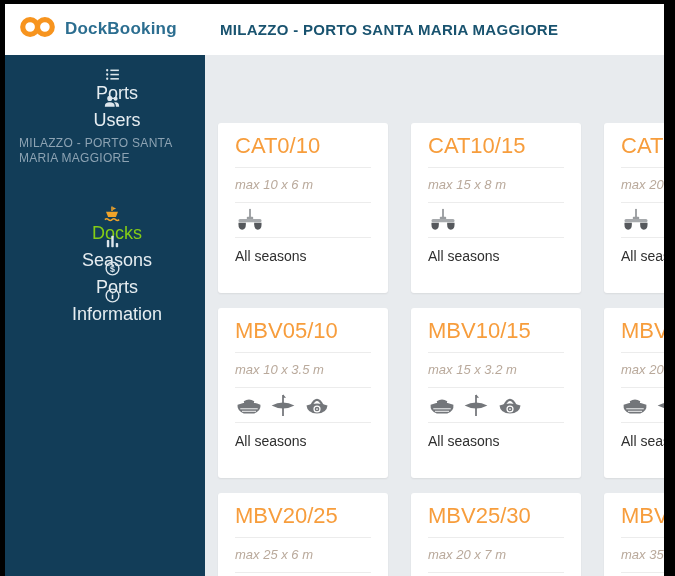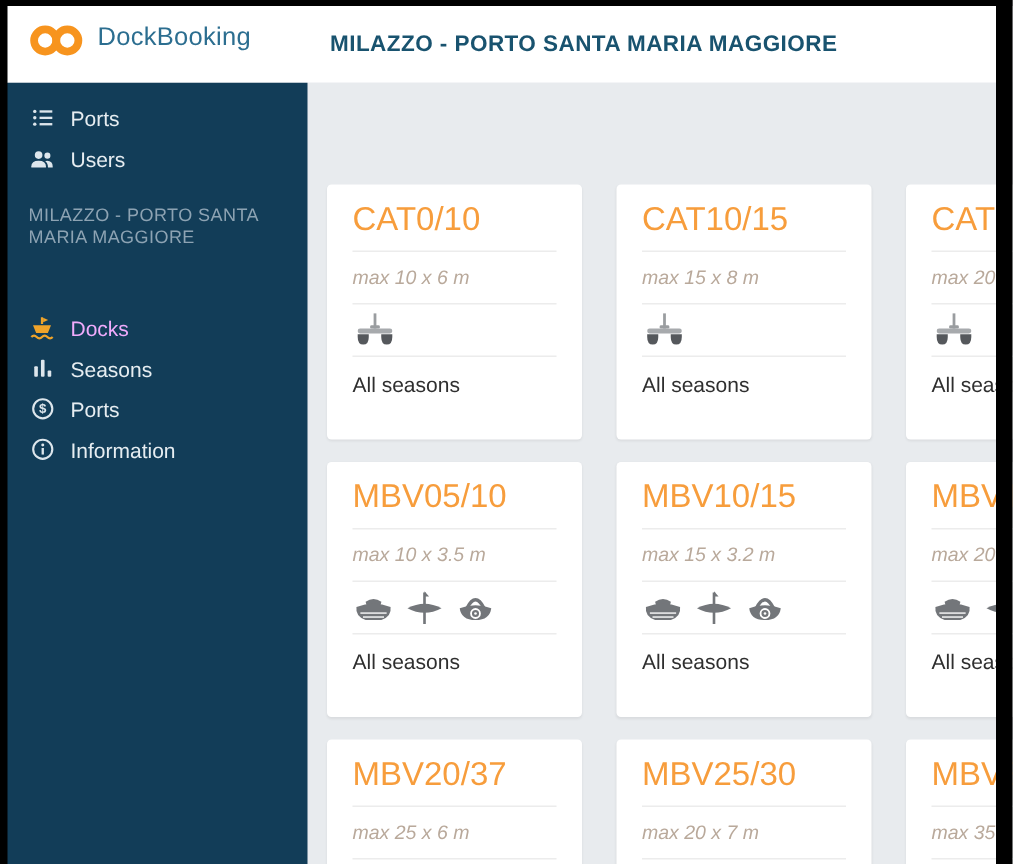--- a/index.html
+++ b/index.html
@@ -8,38 +8,38 @@
     background:#E8EBEE;font-family:"Liberation Sans",sans-serif;
     -webkit-font-smoothing:antialiased;
   }
   
   .frame-top{position:absolute;top:0;left:0;width:675px;height:4px;background:#000;z-index:99;}
   .frame-left{position:absolute;top:0;left:0;width:5px;height:576px;background:#000;z-index:99;}
   .frame-right{position:absolute;top:0;right:0;width:11px;height:576px;background:#000;z-index:99;}
 
   
   .header{position:absolute;top:4px;left:0;width:100%;height:51px;background:#fff;z-index:10;}
-  .brand{position:absolute;left:19px;top:11px;display:flex;align-items:flex-start;gap:9px;}
+  .brand{position:absolute;left:19px;top:11px;display:flex;align-items:flex-end;gap:9px;font-weight:bold;}
   .brand svg{display:block;}
   .brand .brand-text{font-size:17px;color:#2C6E90;letter-spacing:0.2px;}
   .header-title{
     position:absolute;left:220px;top:0;height:51px;display:flex;align-items:center;
     font-size:15px;font-weight:bold;color:#19536F;letter-spacing:0.3px;white-space:nowrap;
   }
 
   
   .sidebar{position:absolute;top:55px;left:0;width:205px;height:521px;background:#123D58;z-index:5;}
   .side-list{padding-top:10px;}
   .side-item{
     display:flex;align-items:center;height:27px;padding-left:19px;cursor:pointer;
-    color:#E6EDF1;font-size:14px;
+    color:#E6EDF1;font-size:18px;flex-direction:column;
   }
   .side-item .icon{width:18px;height:18px;display:flex;align-items:center;justify-content:center;color:#DDE6EC;flex:0 0 18px;}
   .side-item .lbl{margin-left:10px;white-space:nowrap;}
-  .side-item.active{color:#f0abfc;margin-top:39px;}
+  .side-item.active{color:#84cc16;margin-top:39px;}
   .side-item.active .icon{color:#F0A42A;}
   .section-label{
     margin:17px 0 6px 19px;width:155px;font-size:12px;line-height:15px;
     color:#8DA3B3;letter-spacing:0.3px;
   }
 
   
   .main{position:absolute;top:55px;left:205px;right:0;bottom:0;background:#E8EBEE;overflow:hidden;}
   .cards{
     position:absolute;left:13px;top:68px;
@@ -300,21 +300,21 @@
           <svg class="boat" width="28" height="23">
               <use href="#sym-sailboat"></use>
             </svg>
 
         </div>
         <div class="divider"></div>
         <div class="card-seasons">All seasons</div>
       </div>
 
       <div class="card">
-        <div class="card-title">MBV20/37</div>
+        <div class="card-title">MBV20/25</div>
         <div class="divider"></div>
         <div class="card-max">max 25 x 6 m</div>
         <div class="divider"></div>
 
       </div>
 
       <div class="card">
         <div class="card-title">MBV25/30</div>
         <div class="divider"></div>
         <div class="card-max">max 20 x 7 m</div>

